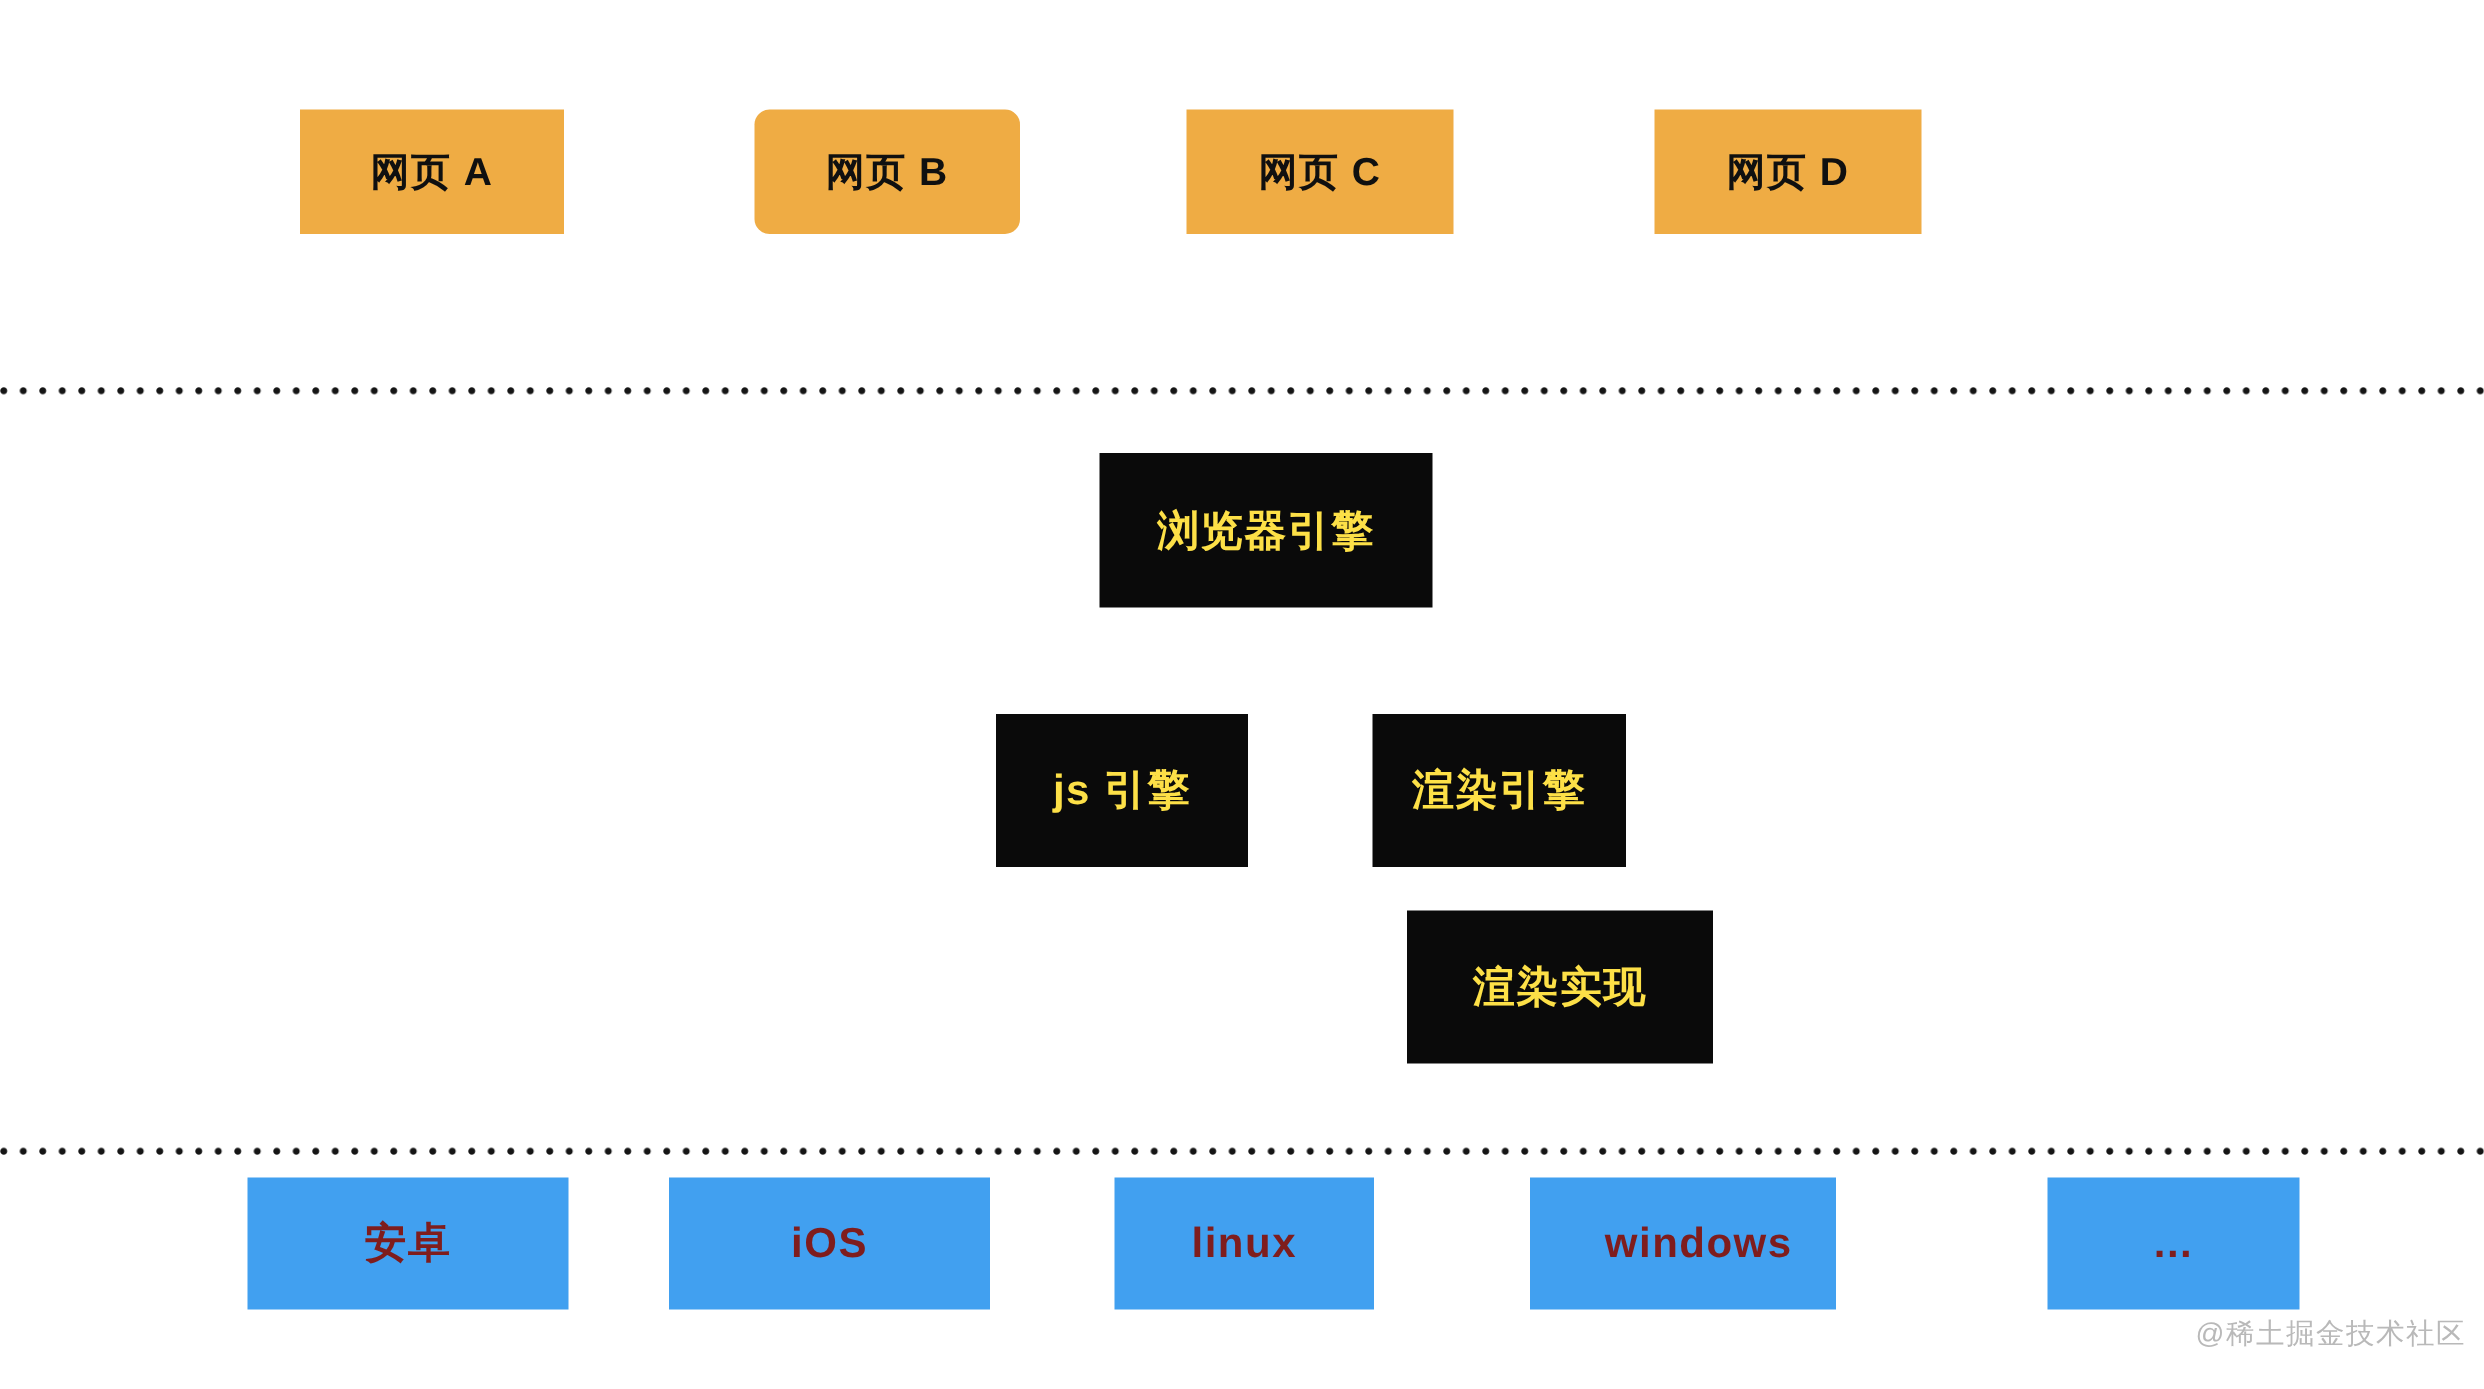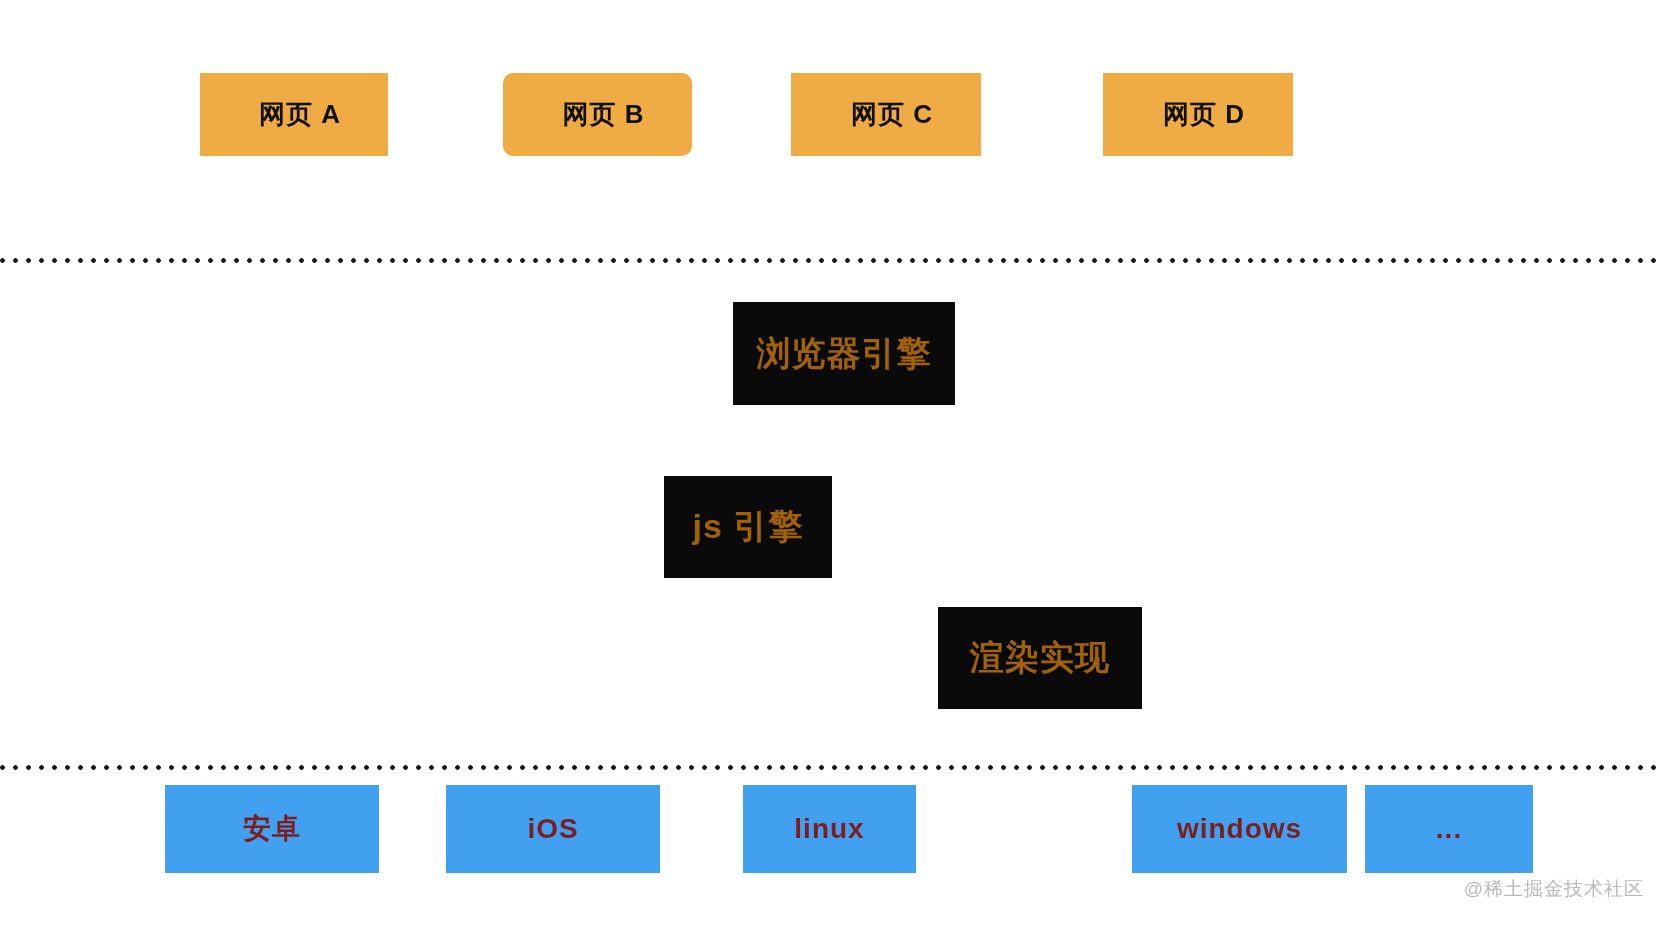--- a/index.html
+++ b/index.html
@@ -16,26 +16,25 @@
     font-weight:bold;
     text-align:center;
     letter-spacing:1px;
     user-select:none;
   }
   .web-box{
     background:var(--webpage,#EFAC44);
     color:#101010;
     top:73px;height:83px;
     font-size:26px;
-    padding-left:12px;
   }
   .engine-box{
     background:var(--engine,#0A0A0A);
-    color:#a16207;
-    font-size:34px;
+    color:#fde047;
+    font-size:28px;
   }
   .platform-box{
     background:var(--platform,#41A0F0);
     color:#7f1d1d;
     top:785px;height:88px;
     font-size:28px;
   }
   .dotted{
     position:absolute;left:0;width:100%;height:5px;
     background-image:radial-gradient(circle 2px at 2.5px 2.5px, var(--dots,#151515) 2px, rgba(0,0,0,0) 2.6px);
@@ -70,37 +69,40 @@
 
   <div class="dotted" style="top:258px;"></div>
 
   <div class="box engine-box" style="left:733px;top:302px;width:222px;height:103px;">
     <span>浏览器引擎</span>
   </div>
 
   <div class="box engine-box" style="left:664px;top:476px;width:168px;height:102px;">
     <span>js 引擎</span>
   </div>
+  <div class="box engine-box" style="left:915px;top:476px;width:169px;height:102px;">
+    <span>渲染引擎</span>
+  </div>
 
   <div class="box engine-box" style="left:938px;top:607px;width:204px;height:102px;text-align:right;">
     <span>渲染实现</span>
   </div>
 
   <div class="dotted" style="top:765px;"></div>
 
   <div class="box platform-box" style="left:165px;width:214px;">
     <span>安卓</span>
   </div>
   <div class="box platform-box" style="left:446px;width:214px;">
     <span>iOS</span>
   </div>
   <div class="box platform-box" style="left:743px;width:173px;">
     <span>linux</span>
   </div>
-  <div class="box platform-box" style="left:1132px;width:215px;">
+  <div class="box platform-box" style="left:1020px;width:183px;padding-left:21px;">
     <span>windows</span>
   </div>
   <div class="box platform-box" style="left:1365px;width:168px;">
     <span>...</span>
   </div>
 
   <div class="watermark">@稀土掘金技术社区</div>
 
 </div>
 

